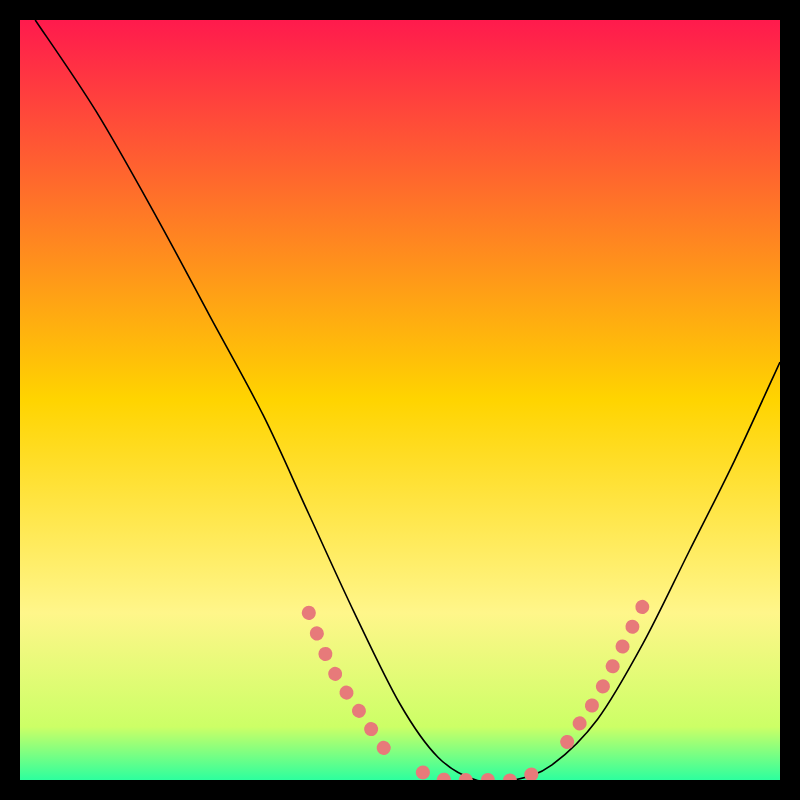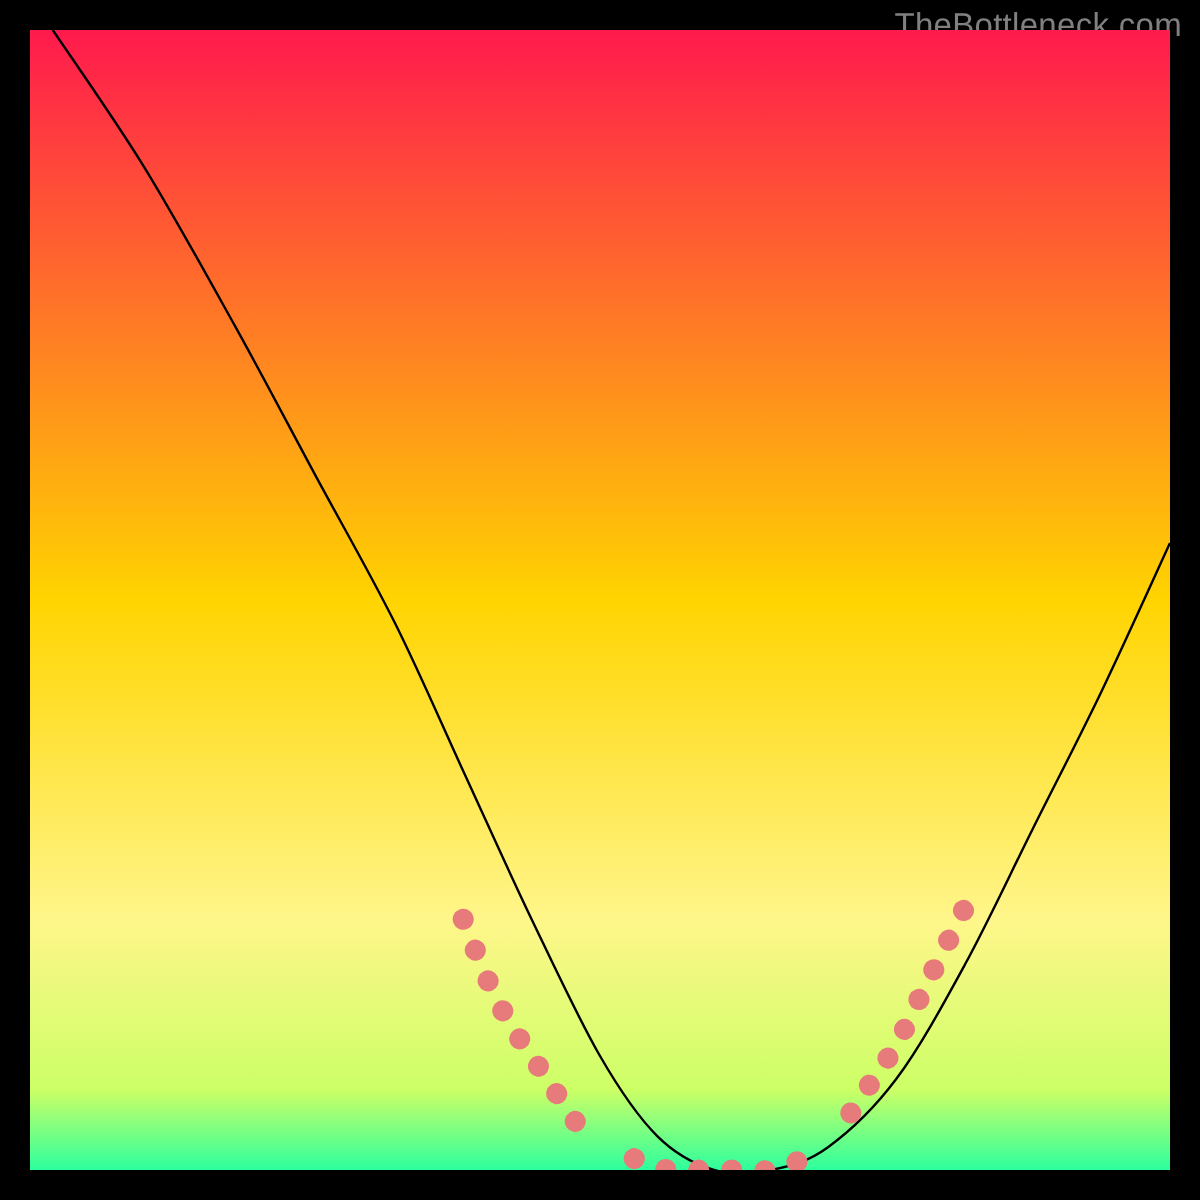--- a/index.html
+++ b/index.html
@@ -38,21 +38,20 @@
     stroke: #e77a7a;
     stroke-width: 14;
     stroke-linecap: round;
     stroke-dasharray: 0.1 22;
   }
 </style>
 </head>
 <body>
 
 <div class="frame">
-  <div class="watermark">TheBottleneck.com</div>
   <div class="plot-area">
     <svg id="chart-svg" width="760" height="760" viewBox="0 0 760 760">
       <defs>
         <linearGradient id="bg-grad" x1="0" y1="0" x2="0" y2="1">
             <stop offset="0%" stop-color="#ff1a4d"></stop>
             <stop offset="50%" stop-color="#ffd400"></stop>
             <stop offset="78%" stop-color="#fff68a"></stop>
             <stop offset="93%" stop-color="#ccff66"></stop>
             <stop offset="100%" stop-color="#2dff9e"></stop>
           </linearGradient>

